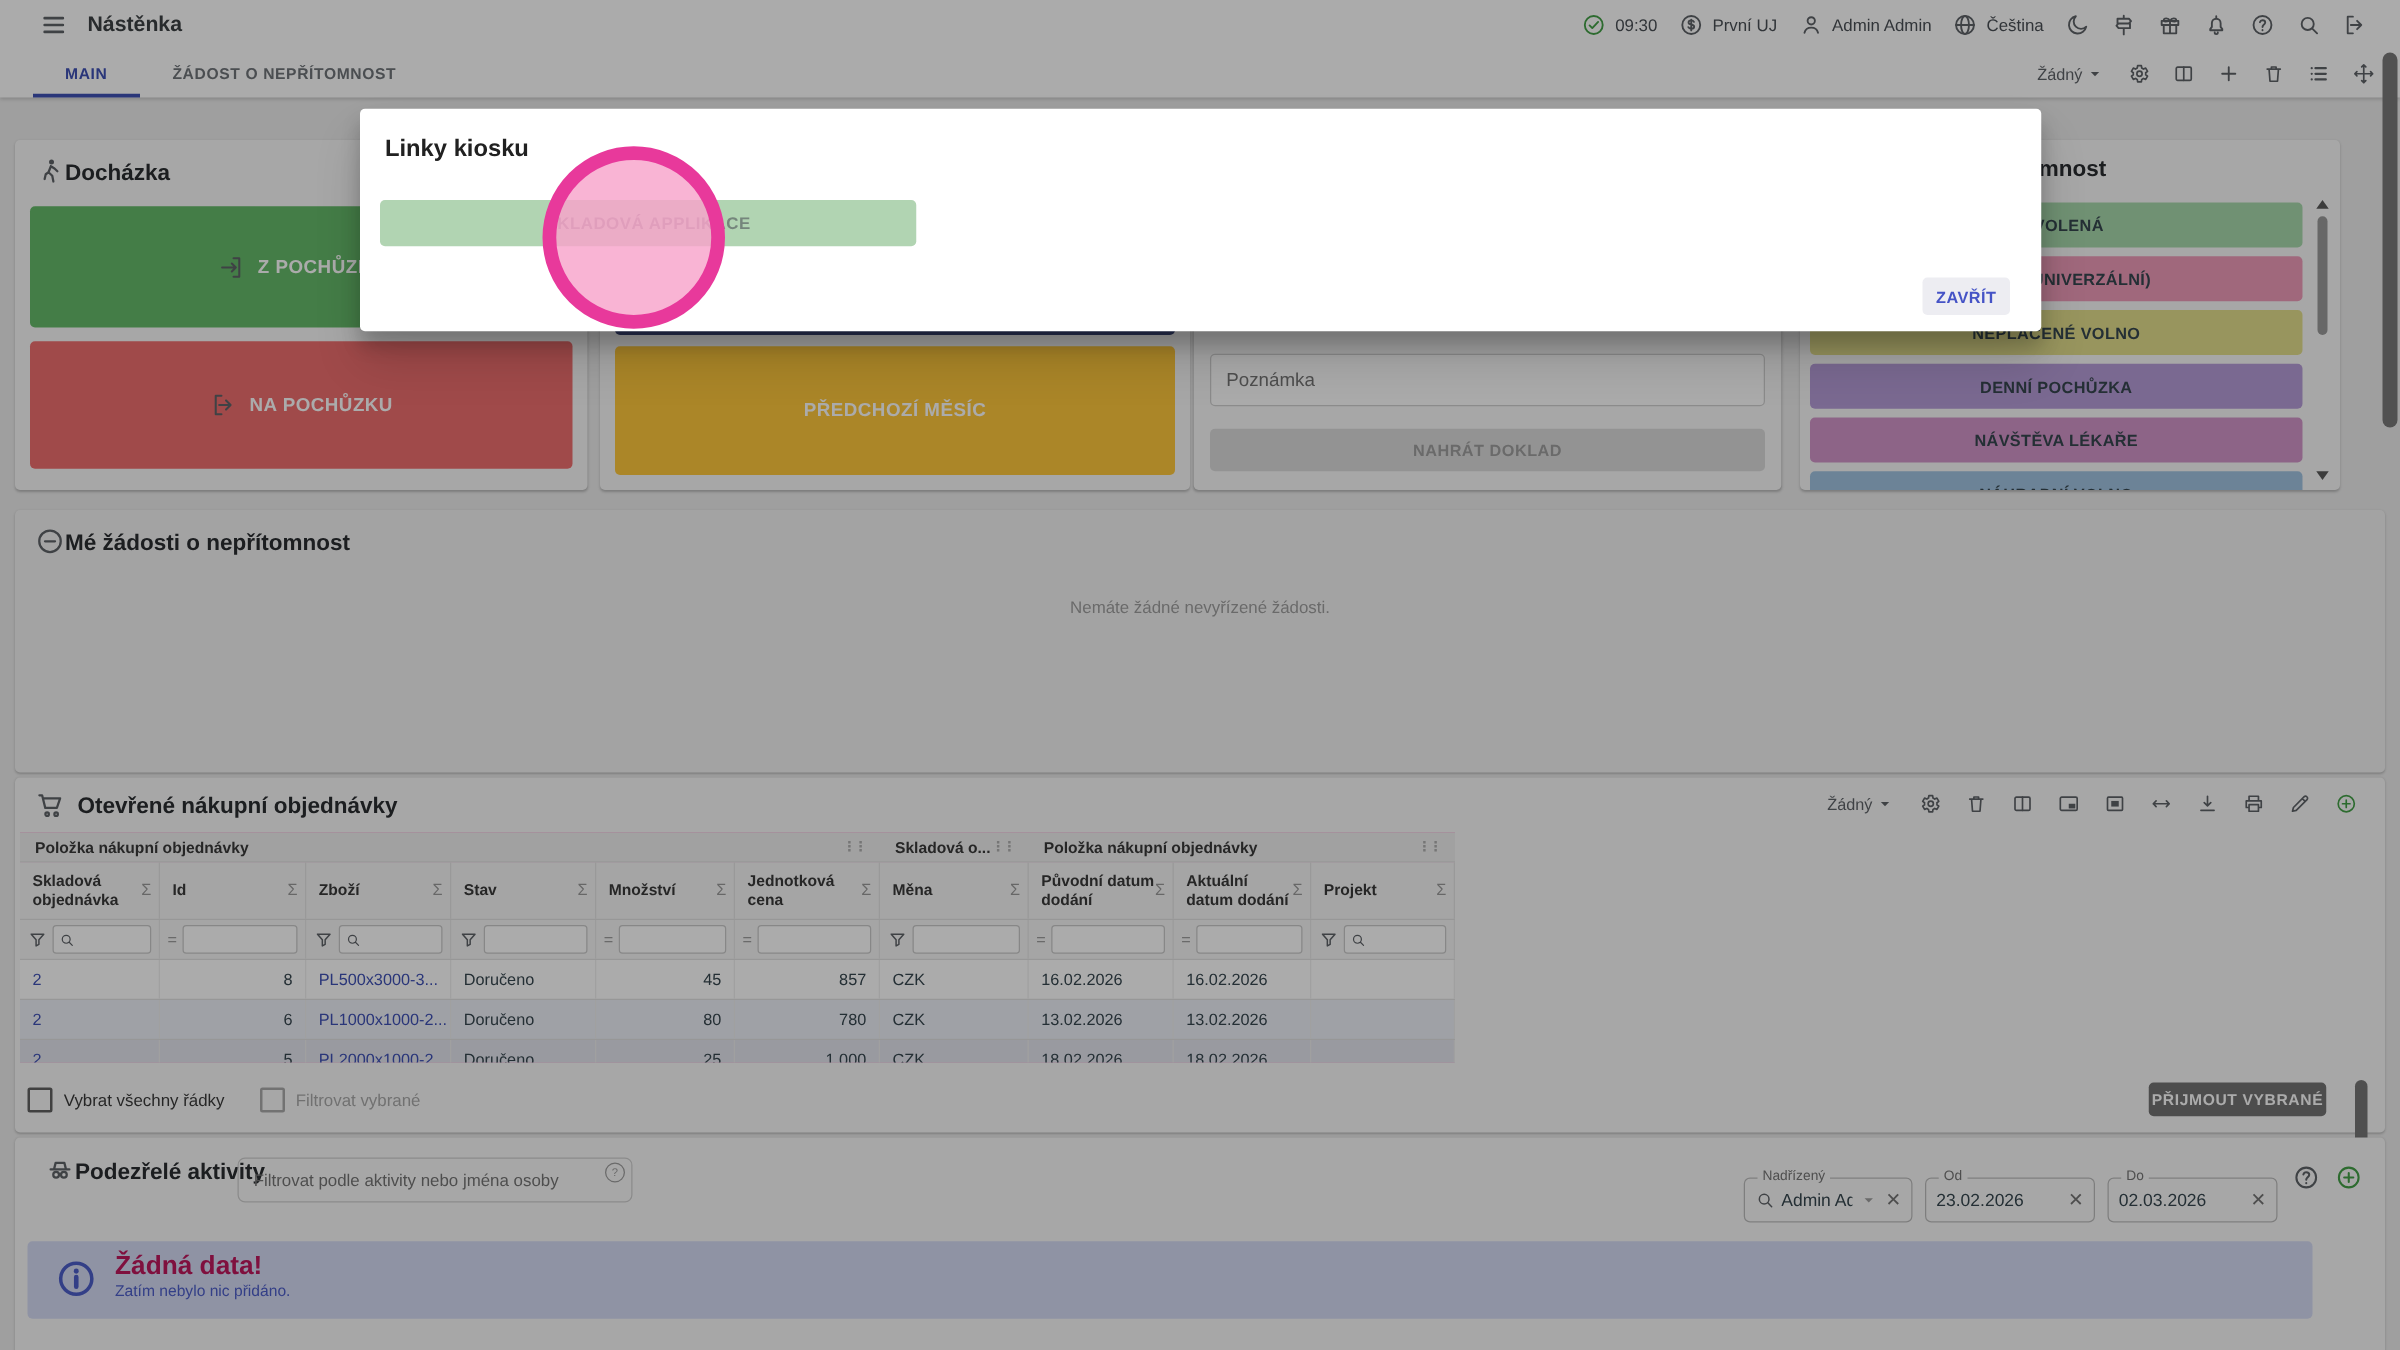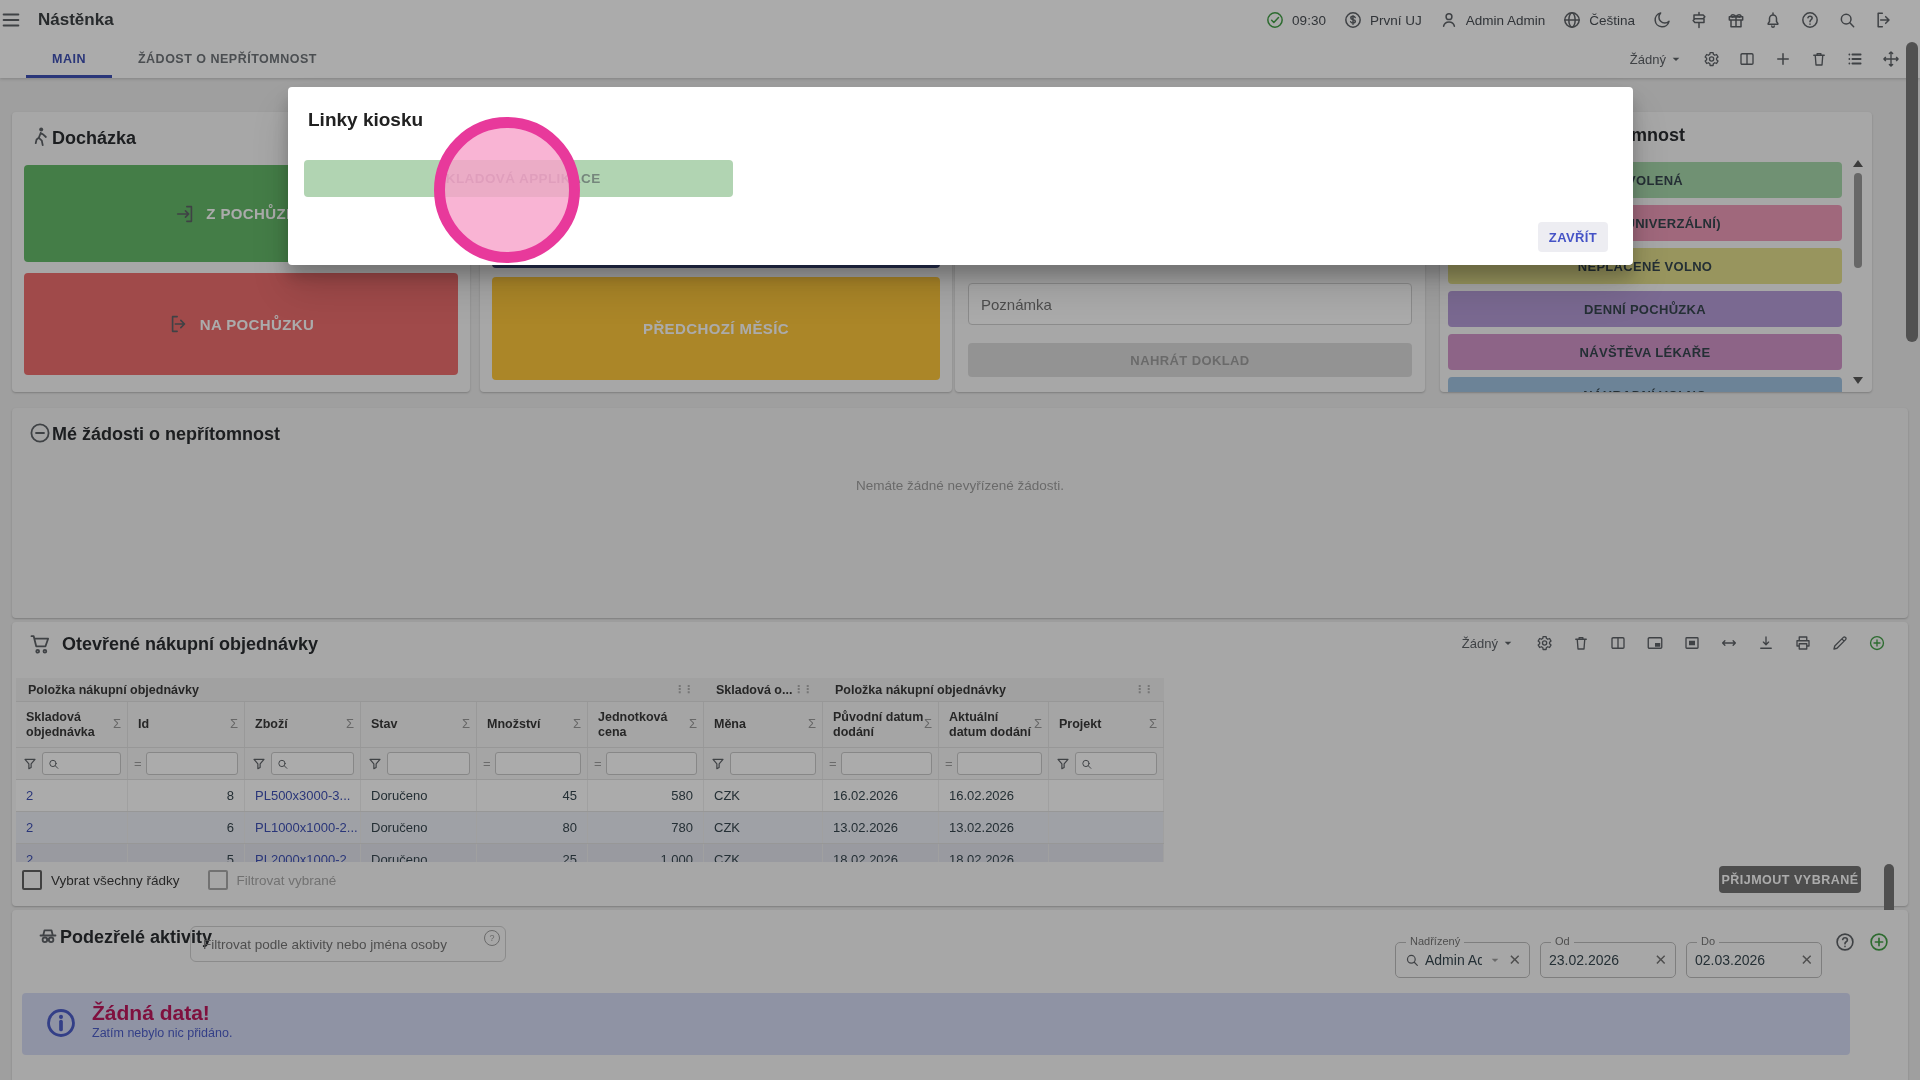--- a/index.html
+++ b/index.html
@@ -6,21 +6,21 @@
   body{width:1920px;height:1080px;position:relative;overflow:hidden;
        font-family:"Liberation Sans","DejaVu Sans",sans-serif;background:#ededed;color:#333}
   .app{position:absolute;inset:0}
   svg{display:block}
   .ic{display:inline-flex;width:20px;height:20px;color:#5f6368;flex:none}
   .ic svg{width:100%;height:100%}
   .i16{width:16px;height:16px}.i18{width:18px;height:18px}.i22{width:22px;height:22px}.i24{width:24px;height:24px}
 
   
   .topbar{position:absolute;left:0;top:0;width:1920px;height:40px;background:#fff;
-          display:flex;align-items:center;padding:0 26px 0 0;box-sizing:border-box;z-index:3}
+          display:flex;align-items:center;padding:0 26px 0 32px;box-sizing:border-box;z-index:3}
   .apptitle{font-size:17px;font-weight:bold;color:#3c4043;margin-left:16px}
   .tb-right{margin-left:auto;display:flex;align-items:center;gap:17px}
   .tb-item{display:flex;align-items:center;gap:7px;font-size:13.5px;color:#4a4f55}
   .green{color:#43a047}
 
   
   .tabbar{position:absolute;left:0;top:40px;width:1920px;height:38px;background:#fff;
           box-shadow:0 1px 3px rgba(0,0,0,.18);display:flex;align-items:stretch;
           padding-left:26px;box-sizing:border-box;z-index:2}
   .tab{padding:0 26px;display:flex;align-items:center;font-size:12.5px;font-weight:bold;
@@ -61,21 +61,21 @@
   .tri-up{width:0;height:0;border-left:5px solid transparent;border-right:5px solid transparent;border-bottom:7px solid #5a5a5a}
   .tri-down{width:0;height:0;border-left:5px solid transparent;border-right:5px solid transparent;border-top:7px solid #5a5a5a;margin-top:auto}
   .pthumb{width:8px;height:95px;background:#9a9a9a;border-radius:4px;margin-top:6px}
 
   #p-req{left:12px;top:330px;width:1896px;height:210px;background:#f4f4f4}
   .emptymsg{position:absolute;left:0;right:0;top:70px;text-align:center;font-size:13.5px;color:#9e9e9e}
 
   #p-orders{left:12px;top:544px;width:1896px;height:284px}
   .ohead{display:flex;align-items:center;gap:10px;padding:10px 16px;font-size:18px;font-weight:bold;color:#2a2d31}
   .otools{position:absolute;right:22px;top:12px;display:flex;align-items:center;gap:19px;color:#5f6368}
-  .grid{position:absolute;left:4px;top:56px;width:1148px;height:184px;overflow:hidden;font-size:13px;background:#f9a8d4}
+  .grid{position:absolute;left:4px;top:44px;width:1148px;height:184px;overflow:hidden;font-size:13px;background:#f9a8d4}
   .grow{display:grid;border-bottom:1px solid #e2e2e2;box-sizing:border-box}
   .ghead{height:24px;background:#f0f0f0}
   .gcell{display:flex;align-items:center;padding:0 12px;font-size:12.5px;font-weight:bold;color:#3a3a3a}
   .dots{margin-left:auto;color:#b0b0b0;font-size:11px;letter-spacing:-2px}
   .hrow{height:46px;background:#f7f7f7}
   .hcell{display:flex;align-items:center;padding:4px 6px 4px 10px;border-right:1px solid #e4e4e4;
          font-size:12.5px;font-weight:bold;color:#3a3a3a;line-height:1.15;box-sizing:border-box}
   .hlabel{flex:1}
   .sig{color:#9a9a9a;font-size:13px;font-weight:normal}
   .frow{height:32px;background:#f7f7f7}
@@ -585,21 +585,21 @@
                 <input style="">
               </div>
             </div>
           </div>
           <div class="grow drow" style="grid-template-columns: 112px 117px 116px 116px 111px 116px 119px 116px 110px 115px;">
             <div class="dcell link">2</div>
             <div class="dcell num">8</div>
             <div class="dcell link">PL500x3000-3...</div>
             <div class="dcell">Doručeno</div>
             <div class="dcell num">45</div>
-            <div class="dcell num">580</div>
+            <div class="dcell num">857</div>
             <div class="dcell">CZK</div>
             <div class="dcell">16.02.2026</div>
             <div class="dcell">16.02.2026</div>
             <div class="dcell"></div>
           </div>
           <div class="grow drow odd" style="grid-template-columns: 112px 117px 116px 116px 111px 116px 119px 116px 110px 115px;">
             <div class="dcell link">2</div>
             <div class="dcell num">6</div>
             <div class="dcell link">PL1000x1000-2...</div>
             <div class="dcell">Doručeno</div>

